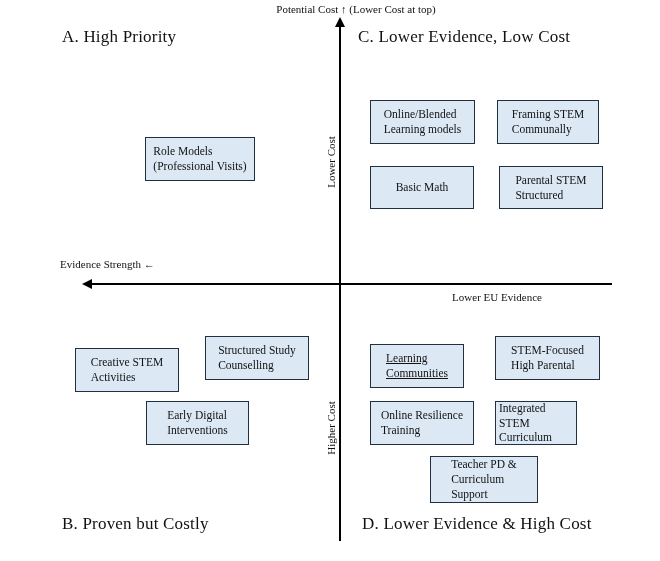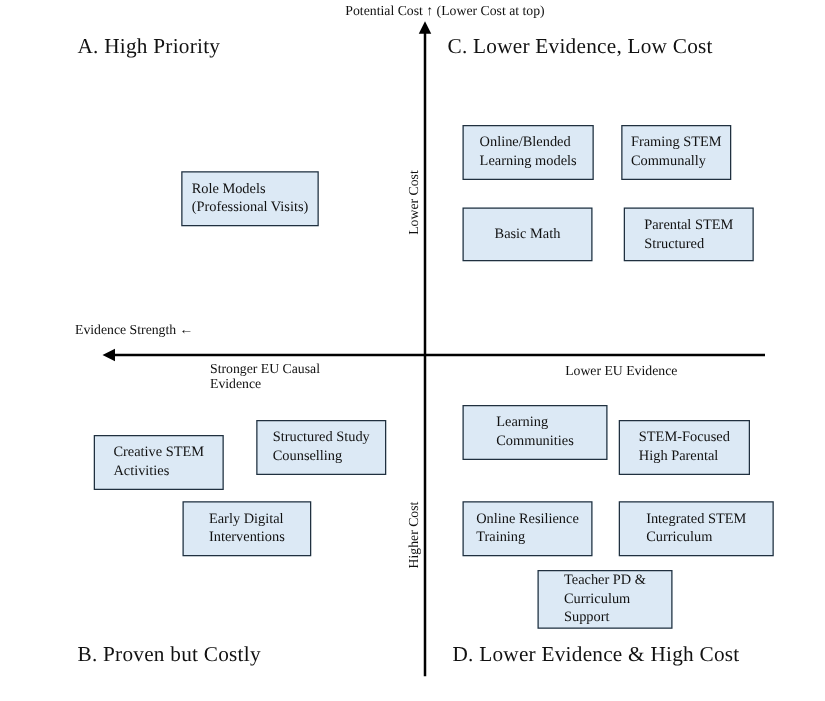--- a/index.html
+++ b/index.html
@@ -65,54 +65,52 @@
 
 <div id="canvas">
 
   <div class="vline" style="left:339px; top:26px; width:1.5px; height:515px;"></div>
   <div class="arrow-up" style="left:335px; top:17px;"></div>
   <div class="hline" style="left:88px; top:283px; width:524px; height:1.5px;"></div>
   <div class="arrow-left" style="left:82px; top:279px;"></div>
 
   <div class="axis-note centered" style="left:356px; top:3px;">Potential Cost ↑ (Lower Cost at top)</div>
   <div class="axis-note" style="left:60px; top:258px;">Evidence Strength ←</div>
-  <div class="axis-note centered" style="left:212px; top:289px;">Stronger EU Causal
-Evidence</div>
   <div class="axis-note centered" style="left:497px; top:291px;">Lower EU Evidence</div>
   <div class="vtext" style="left:331px; top:162px;">Lower Cost</div>
   <div class="vtext" style="left:331px; top:428px;">Higher Cost</div>
 
   <div class="qtitle" style="left:62px; top:27px;">A. High Priority</div>
   <div class="qtitle" style="left:358px; top:27px;">C. Lower Evidence, Low Cost</div>
   <div class="qtitle" style="left:62px; top:514px;">B. Proven but Costly</div>
   <div class="qtitle" style="left:362px; top:514px;">D. Lower Evidence &amp; High Cost</div>
 
   <div class="box" style="left:145px; top:137px; width:110px; height:44px;">Role Models
 (Professional Visits)</div>
 
   <div class="box" style="left:370px; top:100px; width:105px; height:44px;">Online/Blended
 Learning models</div>
-  <div class="box" style="left:497px; top:100px; width:88px; height:44px;">Framing STEM
+  <div class="box" style="left:497px; top:100px; width:102px; height:44px;">Framing STEM
 Communally</div>
   <div class="box" style="left:370px; top:166px; width:104px; height:43px;">Basic Math</div>
   <div class="box" style="left:499px; top:166px; width:104px; height:43px;">Parental STEM
 Structured</div>
 
   <div class="box" style="left:75px; top:336px; width:104px; height:44px;margin-top:12px;">Creative STEM
 Activities</div>
   <div class="box" style="left:205px; top:336px; width:104px; height:44px;">Structured Study
 Counselling</div>
   <div class="box" style="left:146px; top:401px; width:103px; height:44px;">Early Digital
 Interventions</div>
 
-  <div class="box" style="left:370px; top:324px; width:116px; height:44px;">Learning
+  <div class="box" style="left:370px; top:344px; width:94px; height:44px;text-decoration:underline;">Learning
 Communities</div>
   <div class="box" style="left:495px; top:336px; width:105px; height:44px;">STEM-Focused
 High Parental</div>
   <div class="box" style="left:370px; top:401px; width:104px; height:44px;">Online Resilience
 Training</div>
-  <div class="box" style="left:495px; top:401px; width:124px; height:44px;">Integrated STEM
+  <div class="box" style="left:495px; top:401px; width:82px; height:44px;">Integrated STEM
 Curriculum</div>
   <div class="box" style="left:430px; top:456px; width:108px; height:47px;">Teacher PD &amp;
 Curriculum
 Support</div>
 
 </div>
 
 </body></html>

